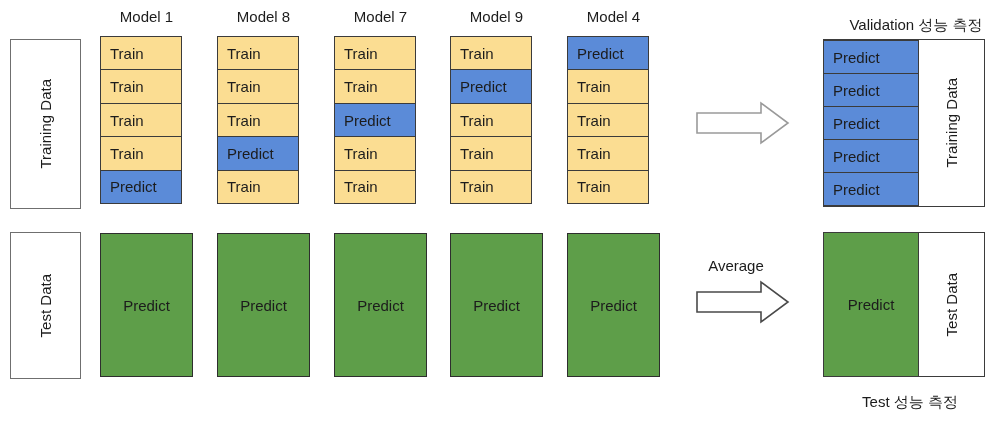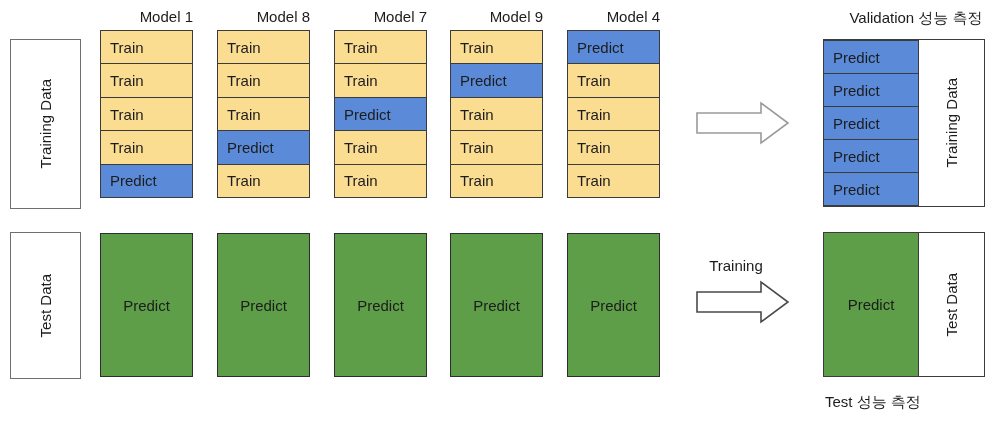--- a/index.html
+++ b/index.html
@@ -4,34 +4,34 @@
 <style>
   html,body { margin:0; padding:0; background:#ffffff; }
   .canvas {
     position:relative; width:1001px; height:426px; background:#fff;
     font-family:"Liberation Sans", sans-serif; color:#1c1c1c;
     overflow:hidden;
   }
   .abs { position:absolute; }
 
   
-  .model-header { top:8px; width:93px; text-align:right; font-size:15px; }
+  .model-header { top:8px; width:93px; text-align:center; font-size:15px; }
   .mh1{left:100px}.mh2{left:217px}.mh3{left:334px}.mh4{left:450px}.mh5{left:567px}
 
   
   .side-box {
     left:10px; width:69px; background:#fff; border:1.5px solid #6f6f6f;
     display:flex; align-items:center; justify-content:center;
   }
   .train-side { top:39px; height:168px; }
   .test-side  { top:232px; height:145px; }
   .vlabel { writing-mode:vertical-rl; transform:rotate(180deg); font-size:15px; white-space:nowrap; }
 
   
-  .column { top:30px; width:93px; height:168px; display:flex; flex-direction:column; }
+  .column { top:36px; width:82px; height:168px; display:flex; flex-direction:column; }
   .c1{left:100px}.c2{left:217px}.c3{left:334px}.c4{left:450px}.c5{left:567px}
   .cell {
     flex:1; border:1px solid #3b3b3b; margin-top:-1px;
     display:flex; align-items:center; padding-left:9px; font-size:15px;
     box-sizing:border-box;
   }
   .cell:first-child { margin-top:0; }
   .cell.train   { background:var(--train,#fbdd92); }
   .cell.predict { background:var(--predict,#5b8bd8); }
 
@@ -53,22 +53,22 @@
   }
 
   
   .green-box {
     top:233px; width:93px; height:144px; background:var(--testpredict,#5e9e49);
     border:1px solid #2e2e2e; display:flex; align-items:center; justify-content:center;
     font-size:15px; box-sizing:border-box;
   }
 
   
-  .validation-title { left:831px; top:9px;  width:170px; text-align:center; font-size:15px; }
-  .test-caption     { left:825px; top:393px; width:170px; text-align:left; font-size:15px; }
+  .validation-title { left:831px; top:16px;  width:170px; text-align:center; font-size:15px; }
+  .test-caption     { left:825px; top:393px; width:170px; text-align:center; font-size:15px; }
   .average-label    { left:686px; top:257px; width:100px; text-align:center; font-size:15px; }
 </style>
 </head>
 <body>
 
 <div class="canvas">
 
   <div class="abs model-header mh1">Model 1</div>
   <div class="abs model-header mh2">Model 8</div>
   <div class="abs model-header mh3">Model 7</div>
@@ -142,21 +142,21 @@
   <div class="abs side-box test-side">
     <span class="vlabel">Test Data</span>
   </div>
 
   <div class="abs green-box c1">Predict</div>
   <div class="abs green-box c2">Predict</div>
   <div class="abs green-box c3">Predict</div>
   <div class="abs green-box c4">Predict</div>
   <div class="abs green-box c5">Predict</div>
 
-  <div class="abs average-label">Training</div>
+  <div class="abs average-label">Average</div>
   <div class="abs arrow bot-arrow">
     <svg width="94" height="44" viewBox="0 0 94 44">
       <path d="M1 12 L65 12 L65 2 L92 22 L65 42 L65 32 L1 32 Z" fill="#ffffff" stroke="#4a4a4a" stroke-width="1.6"></path>
     </svg>
   </div>
 
   <div class="abs composite comp-bot">
     <div class="green-fill">Predict</div>
     <div class="comp-side">
       <span class="vlabel">Test Data</span>

